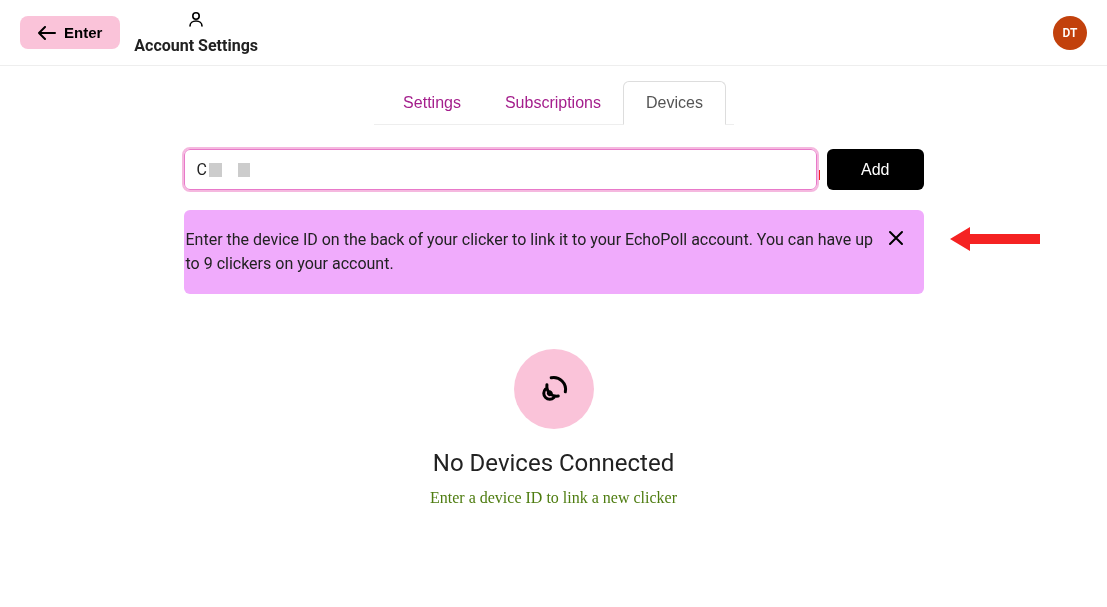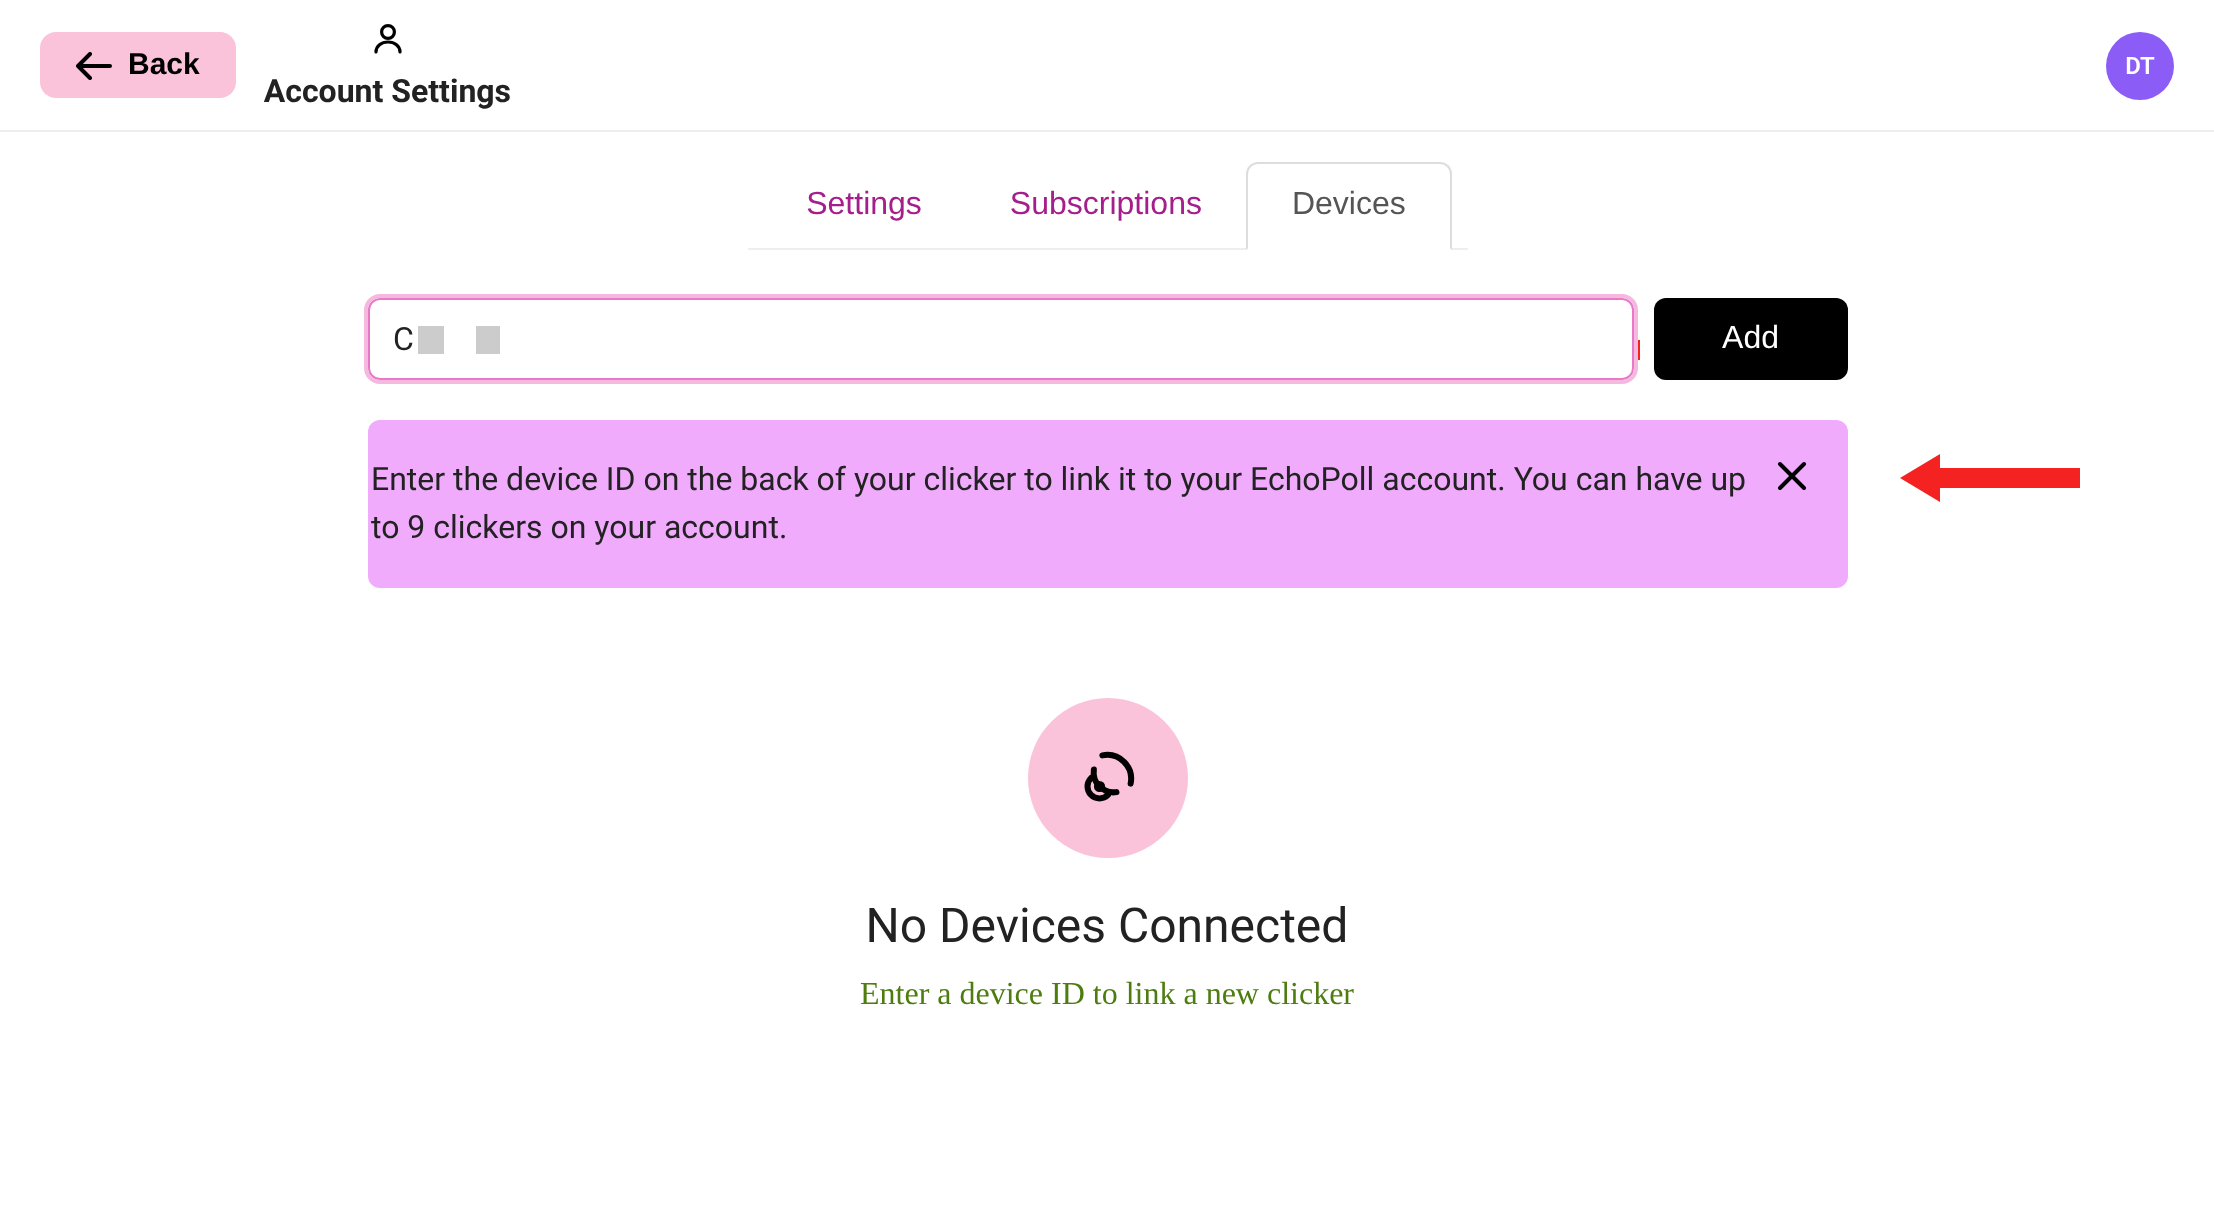--- a/index.html
+++ b/index.html
@@ -10,21 +10,21 @@
     }
     .header-left { display: flex; align-items: center; gap: 14px; }
     .back-btn {
       display: flex; align-items: center; gap: 8px;
       background: #fac3d9; border: none; border-radius: 8px;
       padding: 8px 18px; font-size: 15px; font-weight: 600; cursor: pointer;
     }
     .title-wrap { display: flex; align-items: center; gap: 8px; flex-direction: column; }
     .title { font-size: 16px; font-weight: 700; }
     .avatar {
-      width: 34px; height: 34px; border-radius: 50%; background: #8b5cf6;
+      width: 34px; height: 34px; border-radius: 50%; background: #c2410c;
       color: #fff; display: flex; align-items: center; justify-content: center;
       font-size: 12px; font-weight: 600;
     }
     .tabs {
       display: flex; justify-content: center; border-bottom: 1px solid #eee;
       margin: 15px auto 0; width: 360px;
     }
     .tab {
       padding: 12px 22px; font-size: 16px; cursor: pointer; position: relative;
       color: #a41e8c; background: transparent; border: none;
@@ -74,21 +74,21 @@
 <body>
 
 <div class="header">
   <div class="header-left">
     <button class="back-btn">
       <span>
         <svg width="18" height="14" viewBox="0 0 18 14">
             <path d="M7 1 L1 7 L7 13 M1 7 H17" stroke="#000" stroke-width="2" fill="none" stroke-linecap="round" stroke-linejoin="round"></path>
           </svg>
       </span>
-      <span>Back</span>
+      <span>Enter</span>
     </button>
     <div class="title-wrap">
       <span>
         <svg width="18" height="18" viewBox="0 0 18 18">
             <circle cx="9" cy="6" r="3.2" stroke="#000" stroke-width="1.6" fill="none"></circle>
             <path d="M3 16c0-3 2.7-5 6-5s6 2 6 5" stroke="#000" stroke-width="1.6" fill="none" stroke-linecap="round"></path>
           </svg>
       </span>
       <span class="title">Account Settings</span>
     </div>

